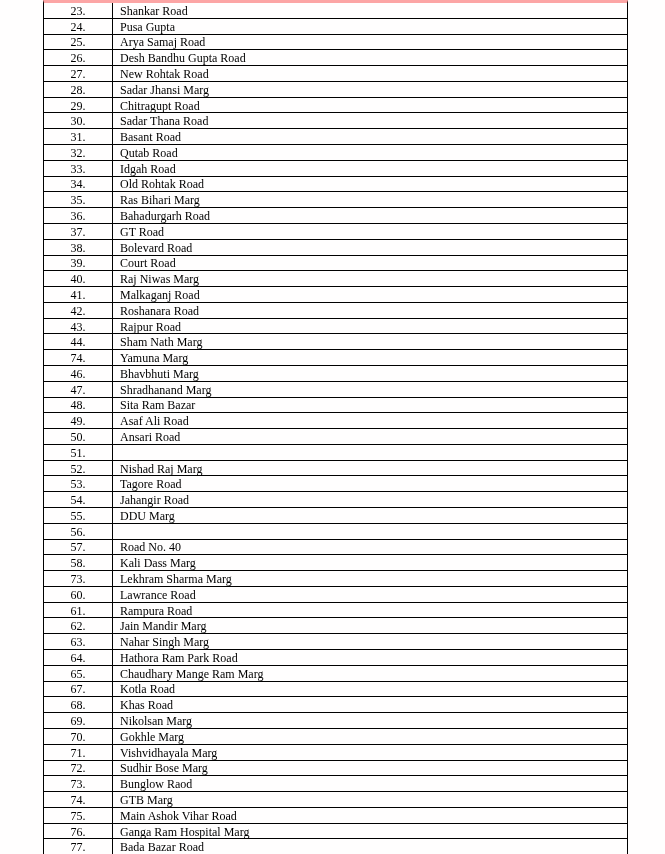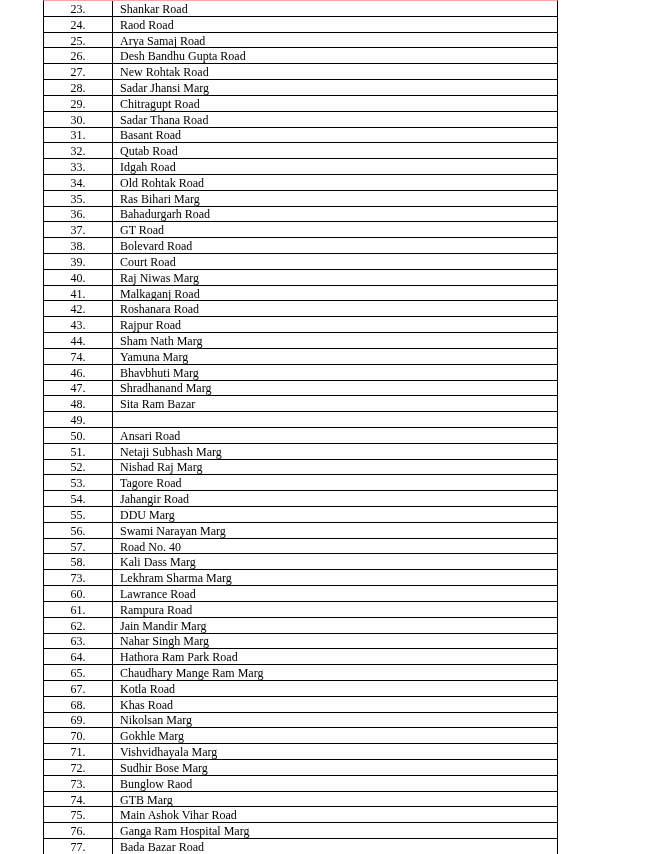--- a/index.html
+++ b/index.html
@@ -17,25 +17,25 @@
   }
   .doc-page {
     position: absolute;
     inset: 0;
     background: #fffefe;
   }
   .roads-table {
     position: absolute;
     left: 43px;
     top: 0;
-    width: 515px;
+    width: 585px;
     height: 854px;
     border-left: 1px solid #000;
     border-right: 1px solid #000;
-    border-top: 1px solid #fca5a5;
+    border-top: 3px solid #fca5a5;
     box-sizing: border-box;
     display: flex;
     flex-direction: column;
   }
   .t-row {
     display: flex;
     flex: 1 1 0;
     border-bottom: 1px solid #000;
     box-sizing: border-box;
     min-height: 0;
@@ -71,21 +71,21 @@
 <body>
 
 <div class="doc-page">
   <div class="roads-table">
       <div class="t-row">
       <div class="cell-sn">23.</div>
       <div class="cell-name">Shankar Road</div>
     </div>
       <div class="t-row">
       <div class="cell-sn">24.</div>
-      <div class="cell-name">Raod Road</div>
+      <div class="cell-name">Pusa Gupta</div>
     </div>
       <div class="t-row">
       <div class="cell-sn">25.</div>
       <div class="cell-name">Arya Samaj Road</div>
     </div>
       <div class="t-row">
       <div class="cell-sn">26.</div>
       <div class="cell-name">Desh Bandhu Gupta Road</div>
     </div>
       <div class="t-row">
@@ -171,48 +171,47 @@
       <div class="t-row">
       <div class="cell-sn">47.</div>
       <div class="cell-name">Shradhanand Marg</div>
     </div>
       <div class="t-row">
       <div class="cell-sn">48.</div>
       <div class="cell-name">Sita Ram Bazar</div>
     </div>
       <div class="t-row">
       <div class="cell-sn">49.</div>
+      <div class="cell-name">Asaf Ali Road</div>
     </div>
       <div class="t-row">
       <div class="cell-sn">50.</div>
       <div class="cell-name">Ansari Road</div>
     </div>
       <div class="t-row">
       <div class="cell-sn">51.</div>
-      <div class="cell-name">Netaji Subhash Marg</div>
     </div>
       <div class="t-row">
       <div class="cell-sn">52.</div>
       <div class="cell-name">Nishad Raj Marg</div>
     </div>
       <div class="t-row">
       <div class="cell-sn">53.</div>
       <div class="cell-name">Tagore Road</div>
     </div>
       <div class="t-row">
       <div class="cell-sn">54.</div>
       <div class="cell-name">Jahangir Road</div>
     </div>
       <div class="t-row">
       <div class="cell-sn">55.</div>
       <div class="cell-name">DDU Marg</div>
     </div>
       <div class="t-row">
       <div class="cell-sn">56.</div>
-      <div class="cell-name">Swami Narayan Marg</div>
     </div>
       <div class="t-row">
       <div class="cell-sn">57.</div>
       <div class="cell-name">Road No. 40</div>
     </div>
       <div class="t-row">
       <div class="cell-sn">58.</div>
       <div class="cell-name">Kali Dass Marg</div>
     </div>
       <div class="t-row">

